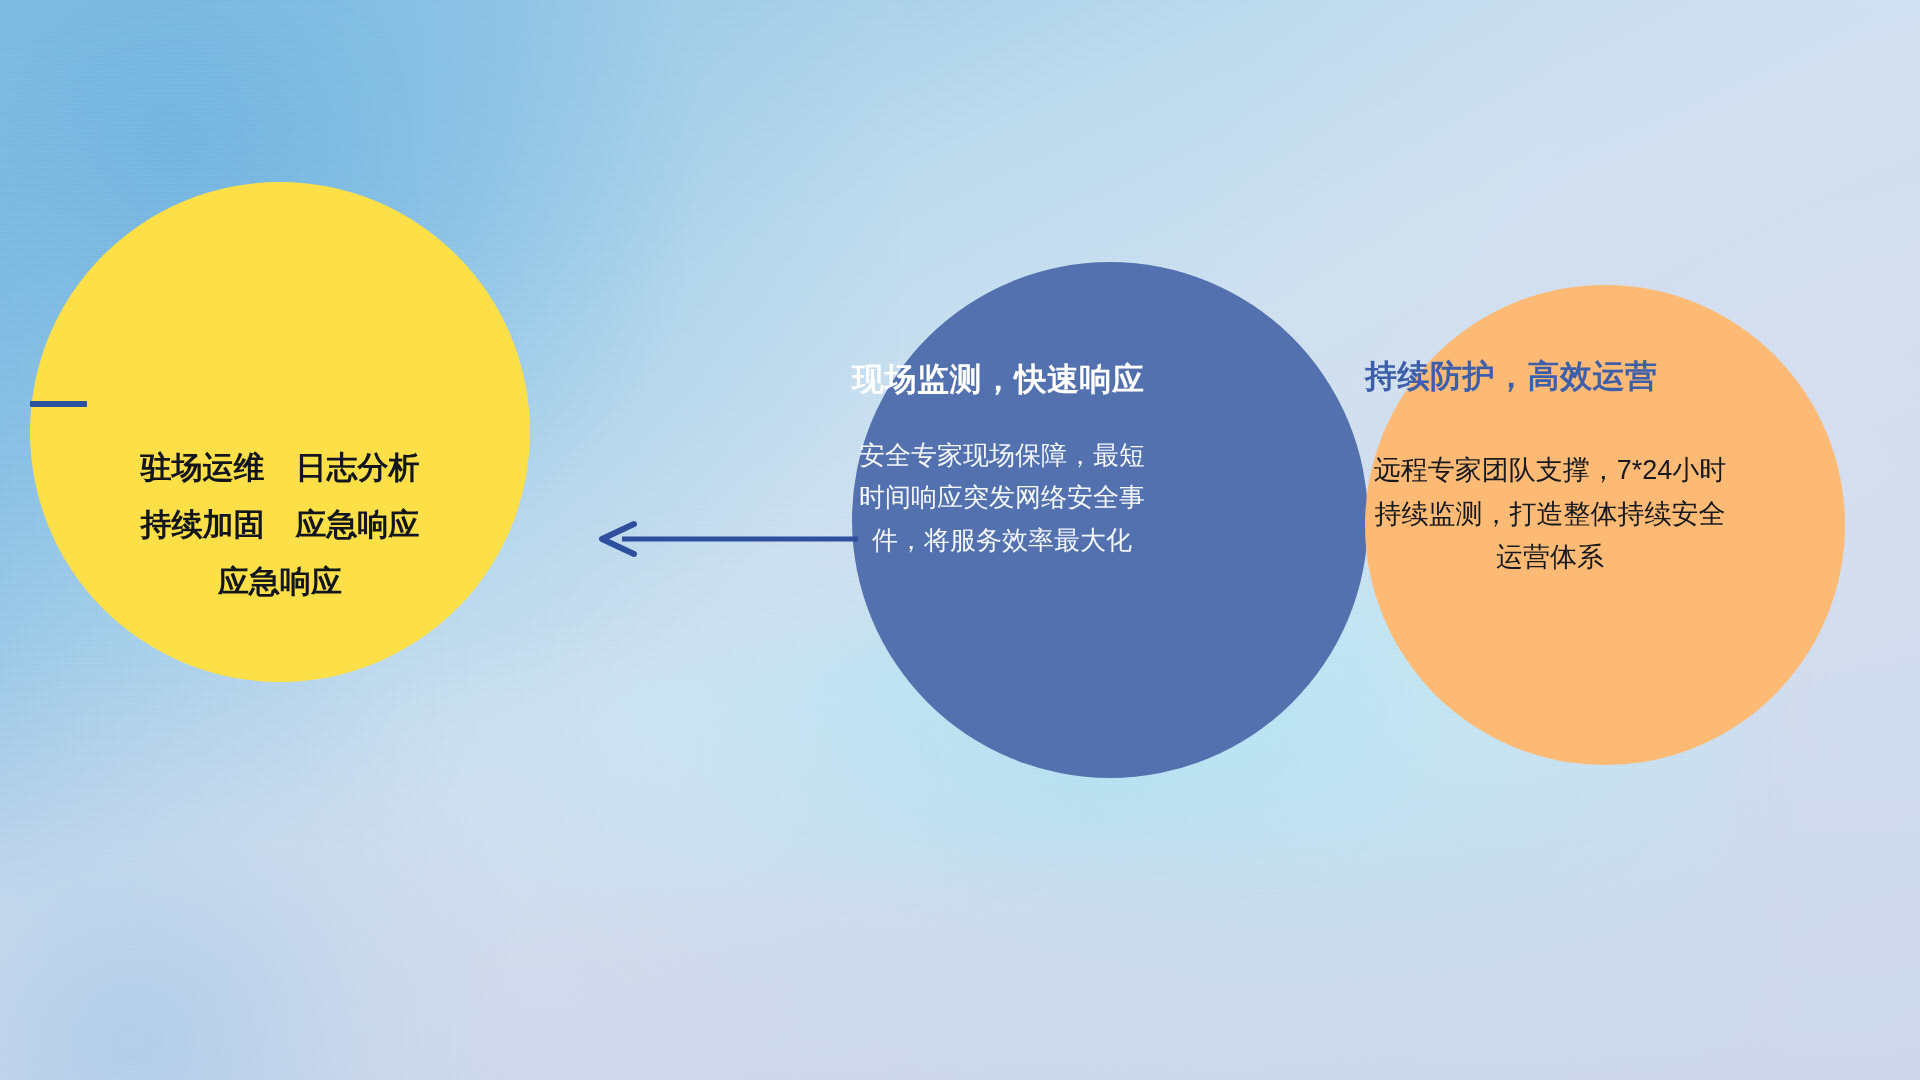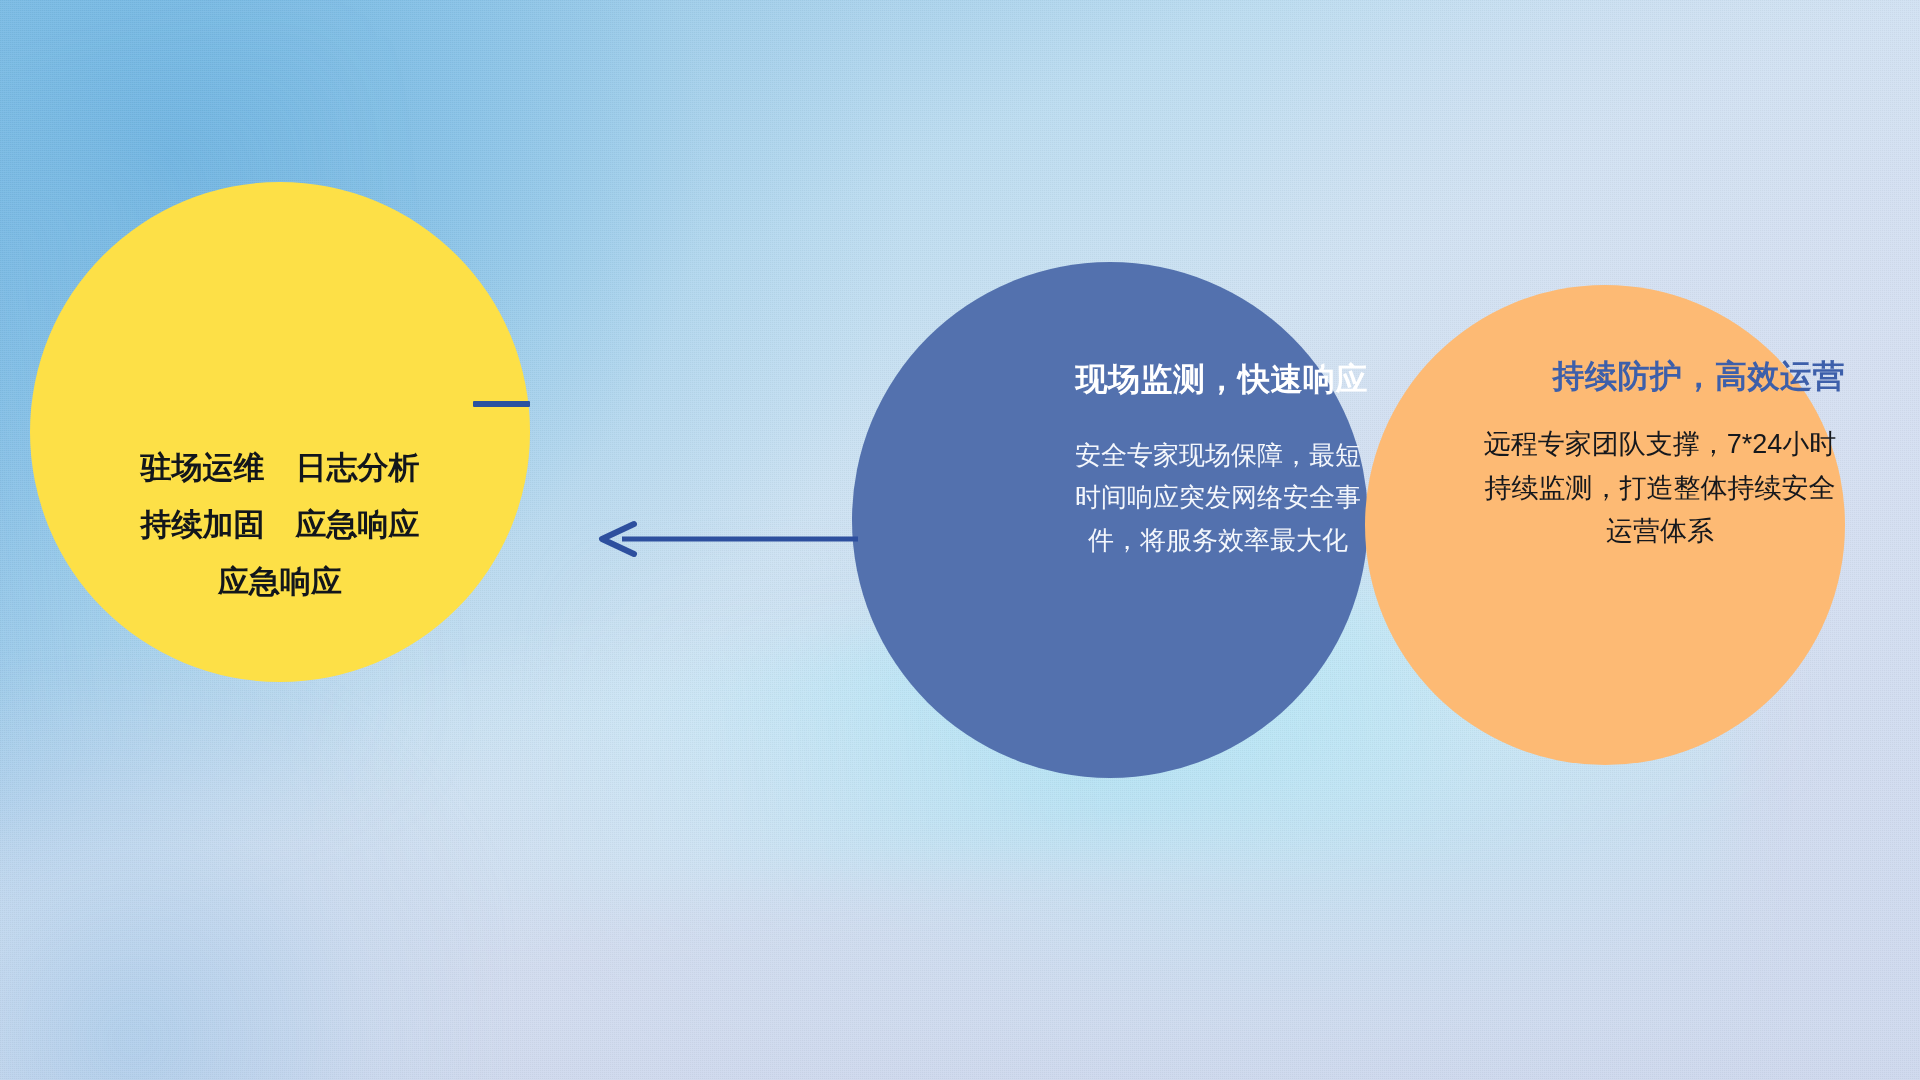--- a/index.html
+++ b/index.html
@@ -111,21 +111,21 @@
       repeating-linear-gradient(0deg, rgba(255,255,255,0.9) 0 1px, rgba(0,0,0,0) 1px 2px),
       repeating-linear-gradient(90deg, rgba(0,0,0,0.55) 0 1px, rgba(0,0,0,0) 1px 2px);
   }
 
   
   .circle {
     position:absolute;
     border-radius:50%;
     display:flex;
     flex-direction:column;
-    align-items:flex-end;
+    align-items:flex-start;
   }
 
   #circle-left {
     left:30px; top:182px;
     width:500px; height:500px;
     background:#fde047;
     z-index:4;
   }
   #circle-mid {
     left:852px; top:262px;
@@ -180,21 +180,21 @@
   
   .right-title {
     margin-top:70px;
     font-size:32px;
     font-weight:bold;
     color:#3d5faa;
     letter-spacing:0.5px;
     white-space:nowrap;
   }
   .right-body {
-    margin-top:24px;
+    margin-top:50px;
     width:370px;
     text-align:center;
     color:#15181d;
     font-size:27px;
     line-height:1.62;
   }
 
   
   #flow-arrow {
     position:absolute;

